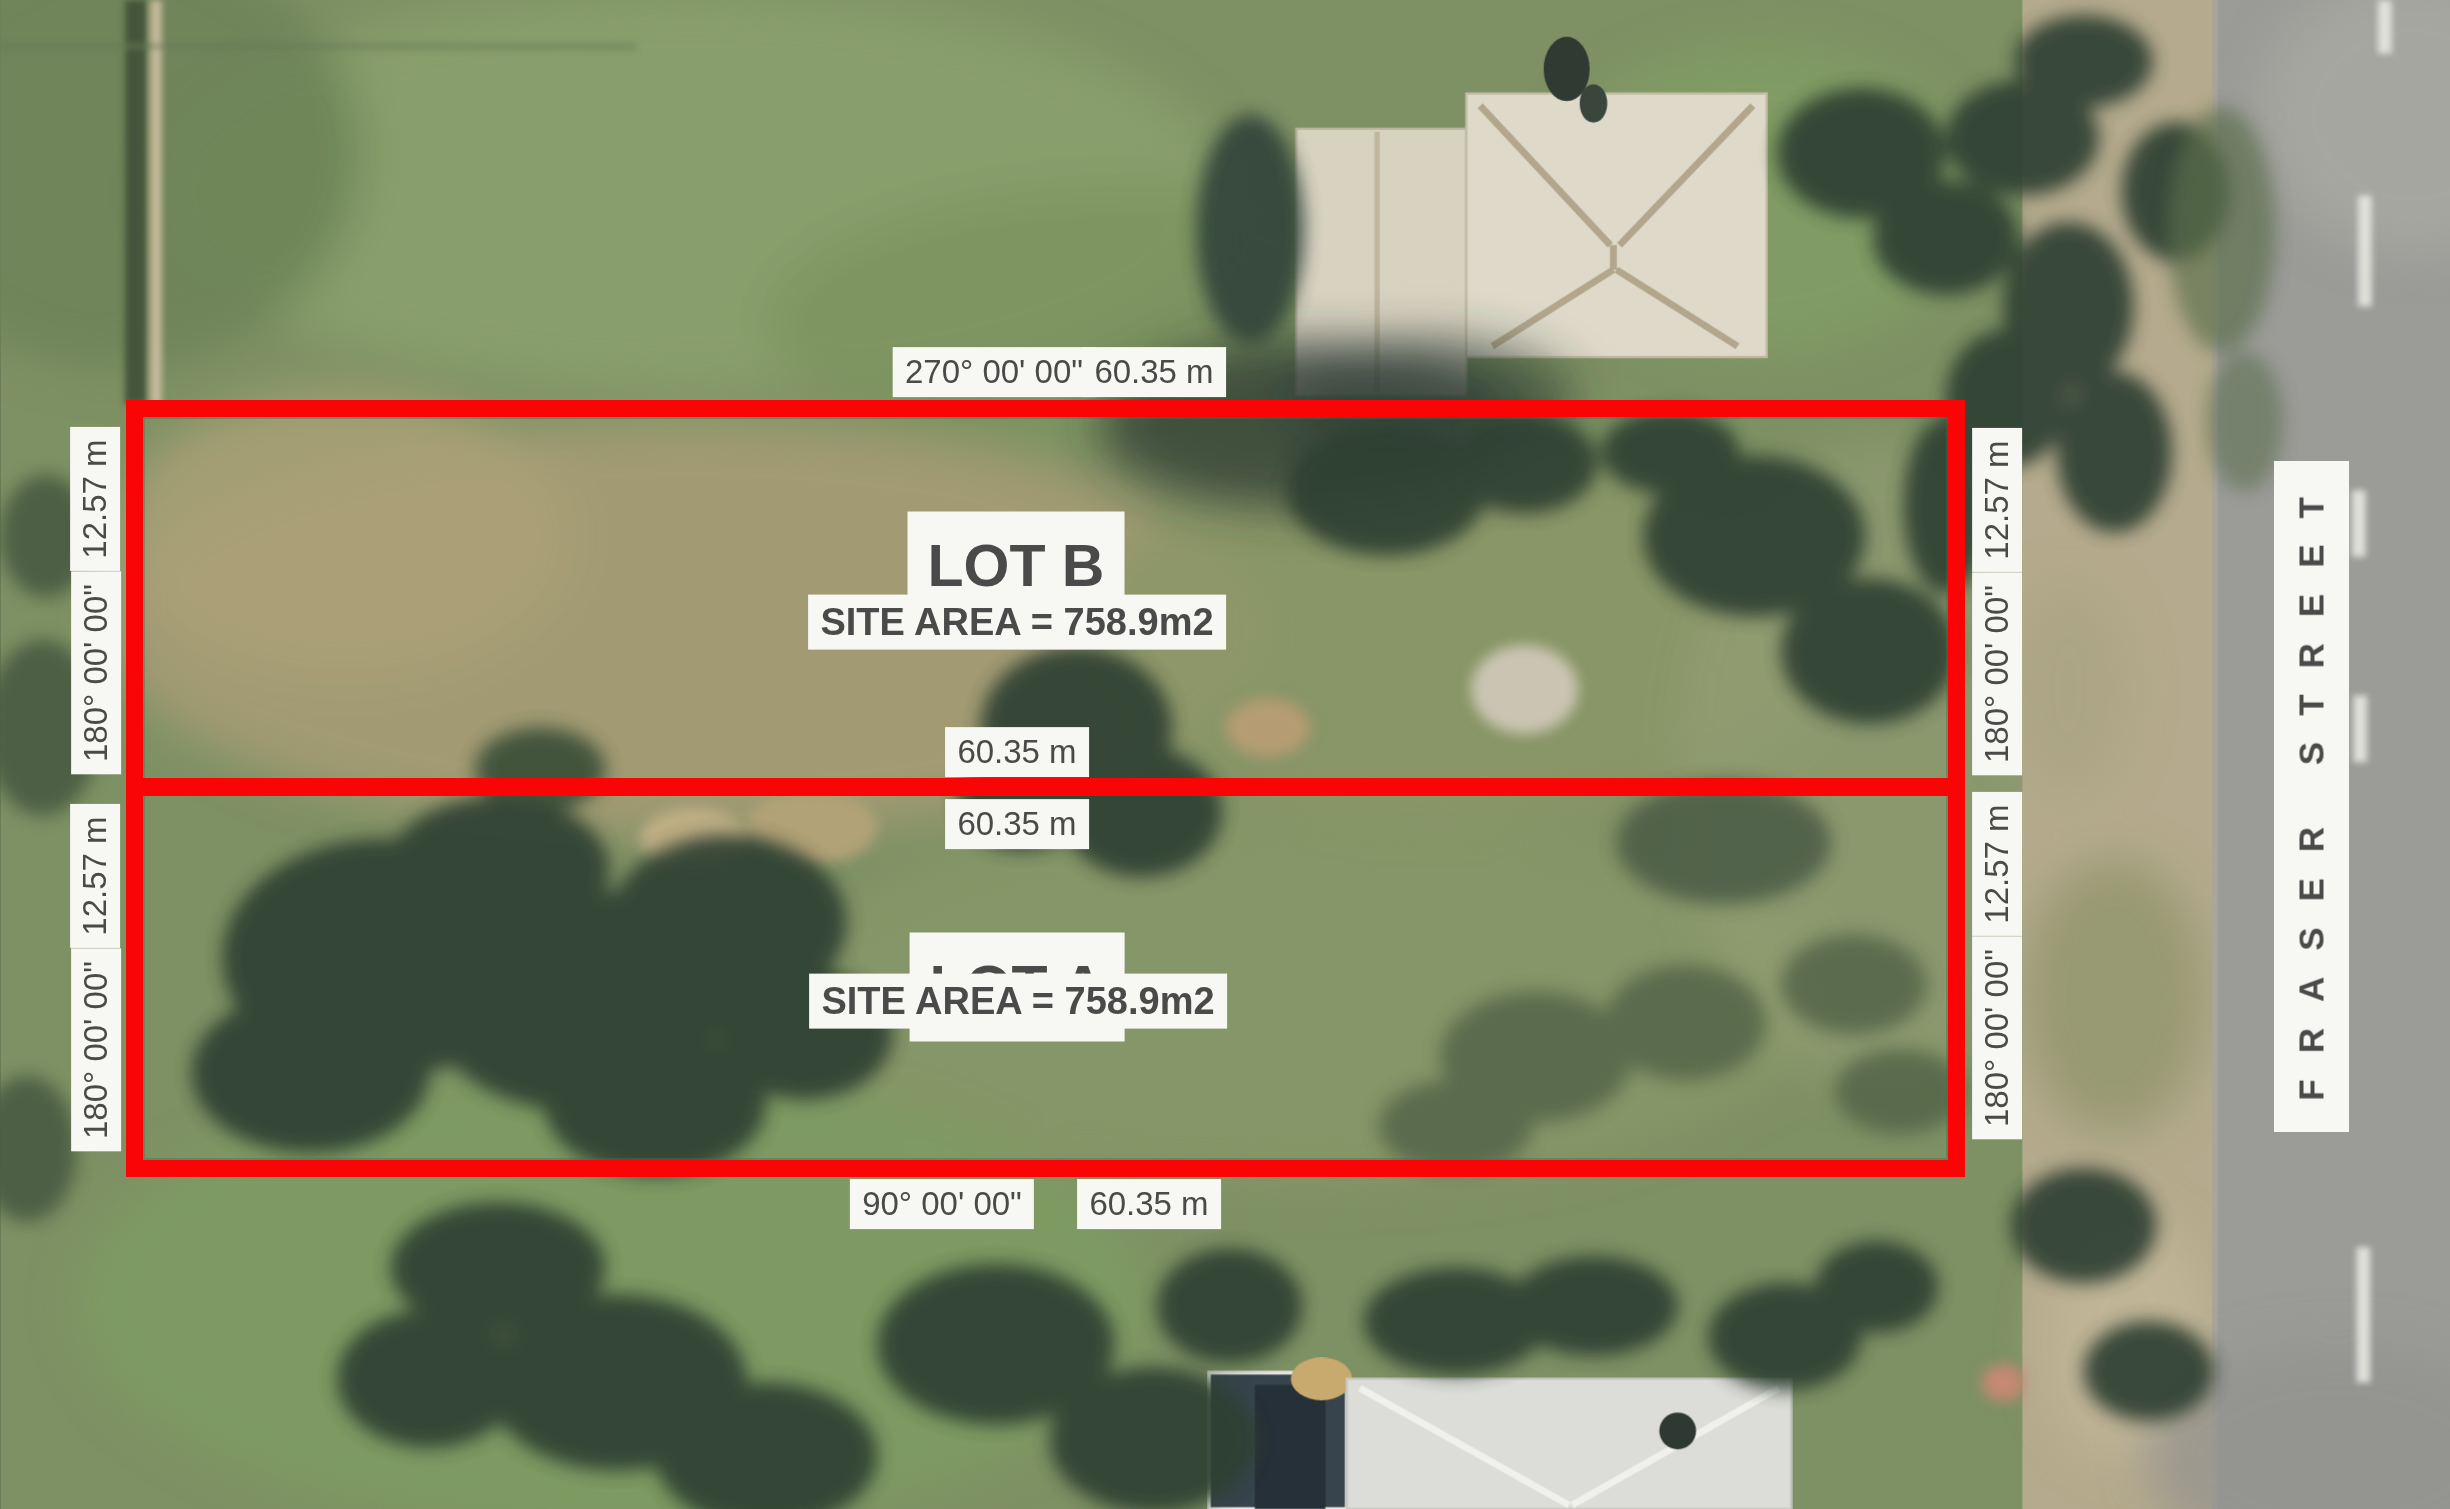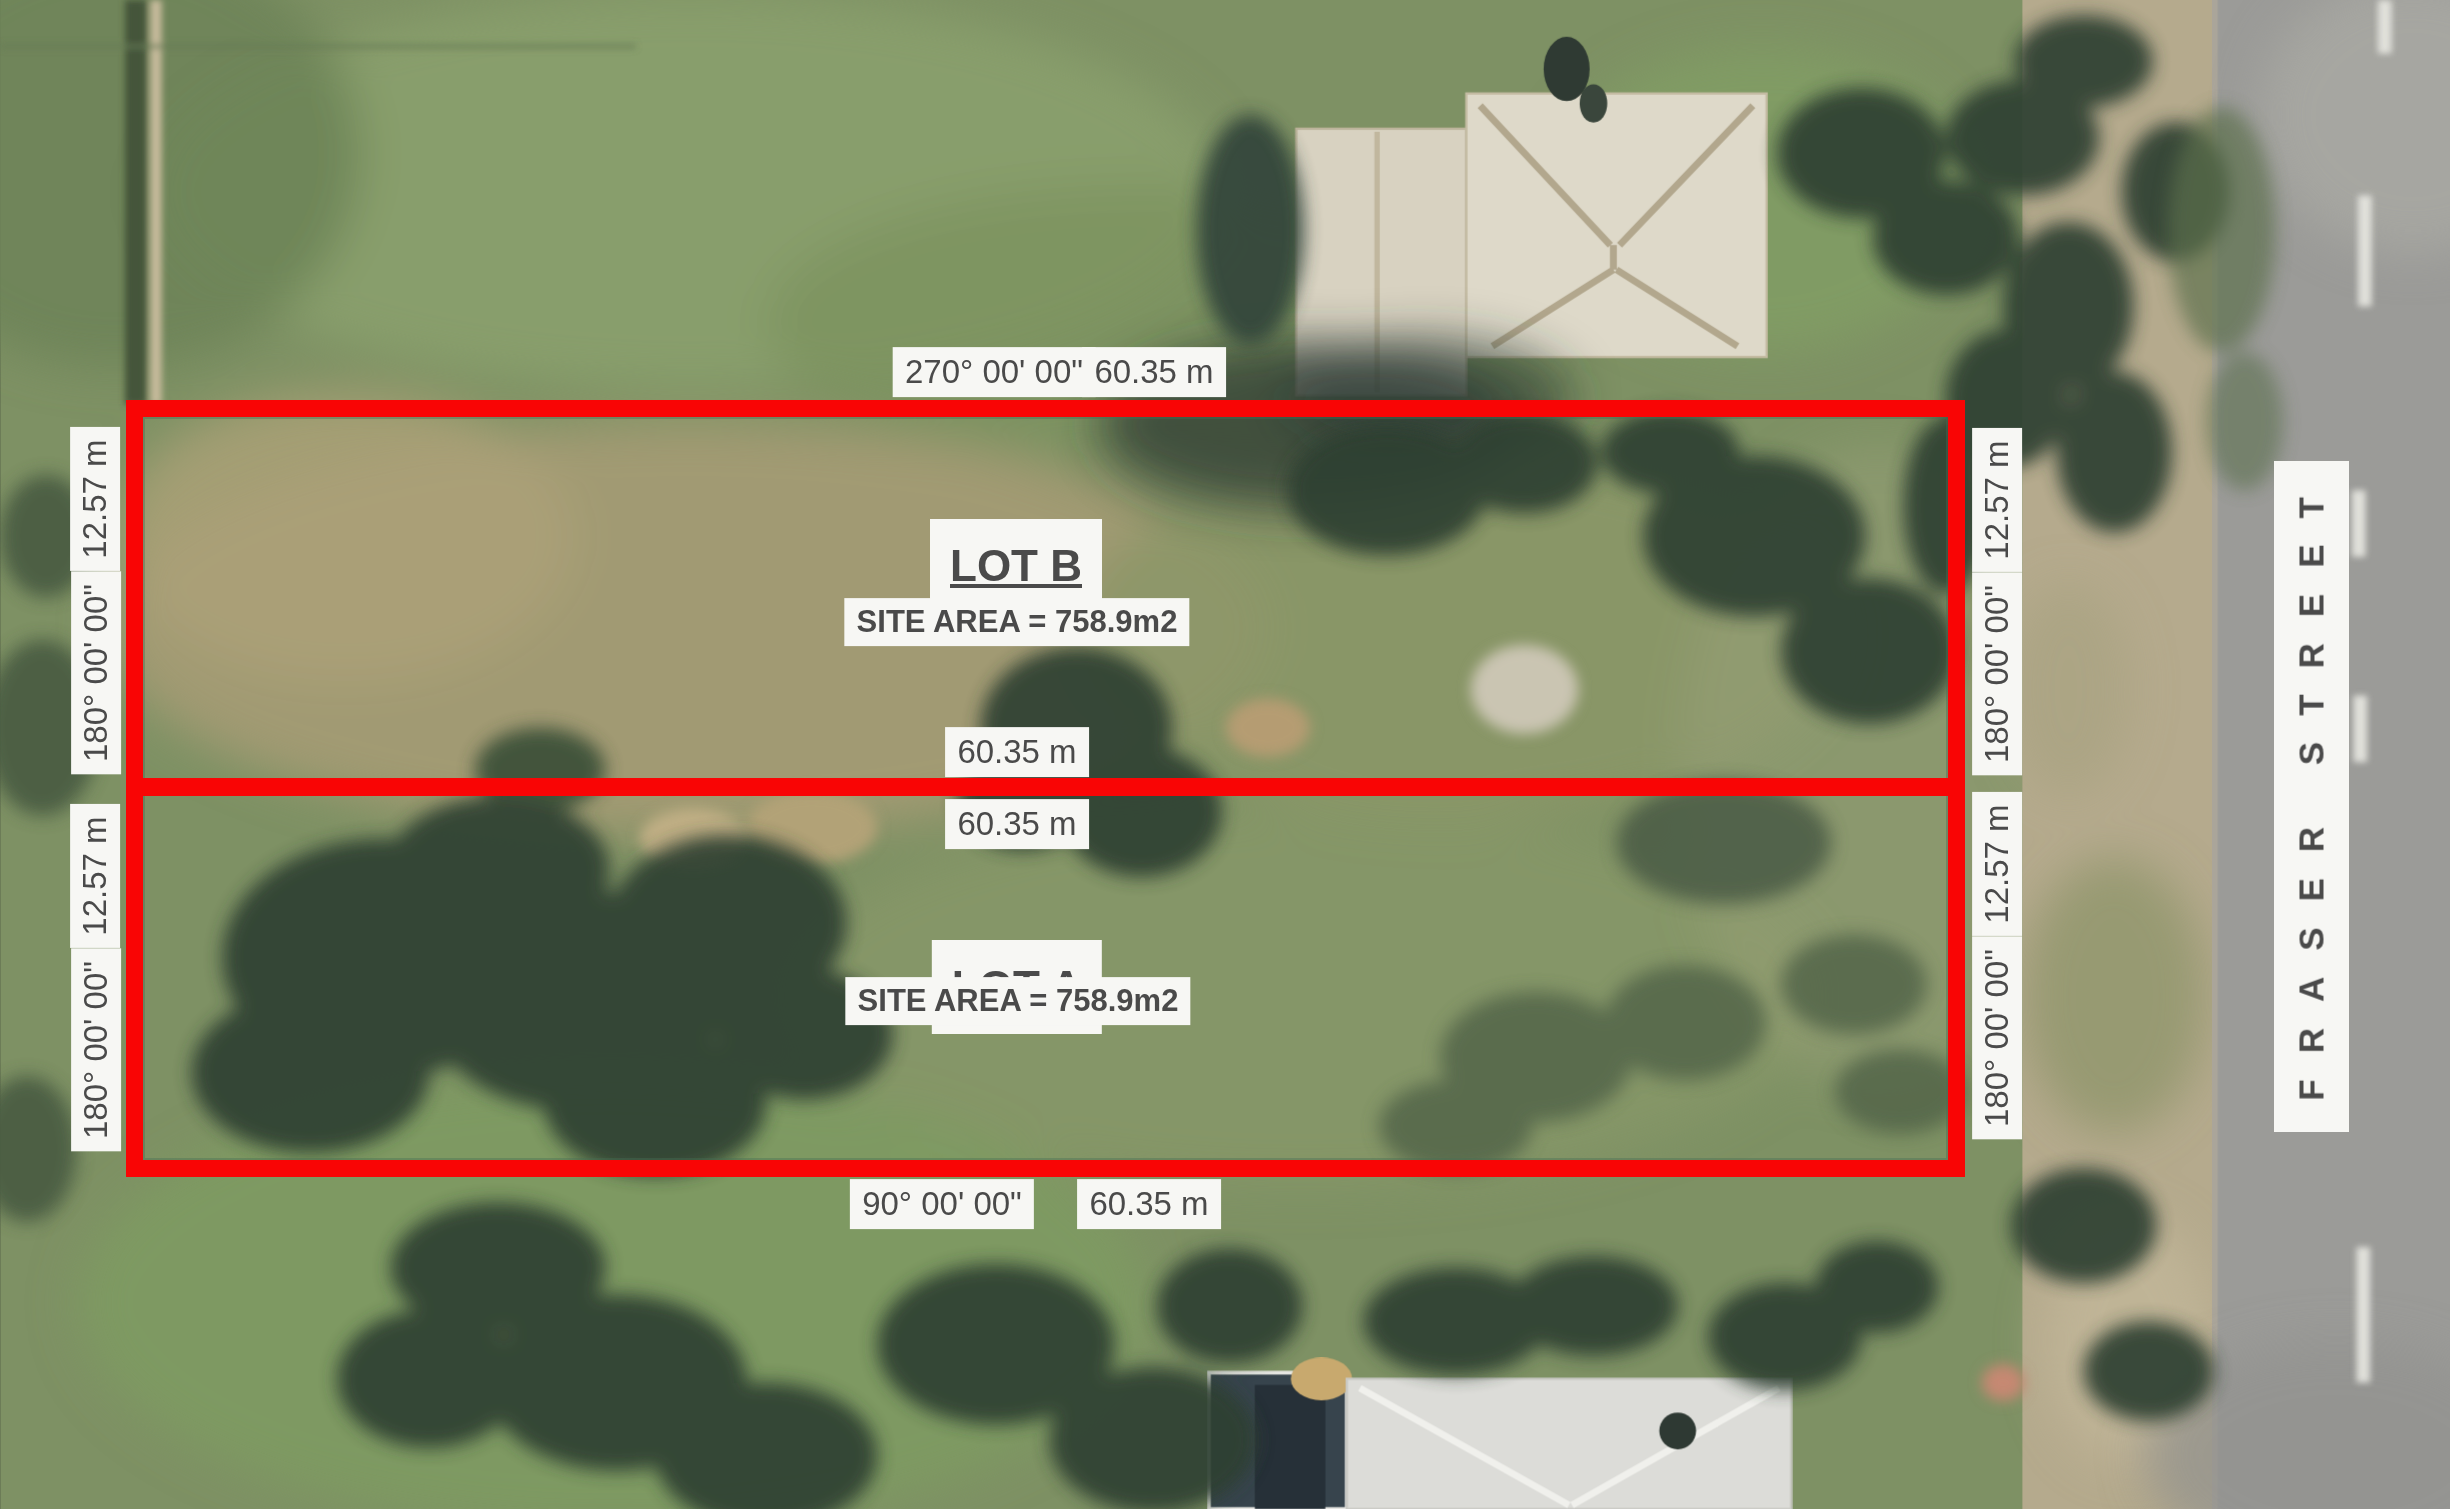--- a/index.html
+++ b/index.html
@@ -8,22 +8,22 @@
          font-family:"Liberation Sans",sans-serif;}
   .bg{position:absolute;left:0;top:0;width:2450px;height:1509px;display:block;}
   .boundary{position:absolute;left:126px;top:400px;width:1839px;height:777px;
             border:17.6px solid var(--red);box-sizing:border-box;}
   .boundary-inner{position:absolute;inset:0;border:2.3px solid rgba(70,110,85,.40);}
   .divider{position:absolute;left:126px;top:778px;width:1839px;height:17.6px;background:var(--red);}
   .tag{position:absolute;background:var(--labelbg);color:var(--labeltx);
        font-size:33px;line-height:1;padding:8.4px 12.3px;white-space:nowrap;
        transform:translate(-50%,-50%);}
   .tag.rot{transform:translate(-50%,-50%) rotate(-90deg);}
-  .lot-title{font-size:44px;font-weight:bold;padding:25px 20px;text-decoration:underline;}
-  .lot-area{font-size:31px;font-weight:bold;padding:8.4px 12.3px;}
+  .lot-title{font-size:59px;font-weight:bold;padding:25px 20px;}
+  .lot-area{font-size:38px;font-weight:bold;padding:8.4px 12.3px;}
   .street-tag{position:absolute;background:var(--labelbg);color:var(--labeltx);
        font-size:35px;font-weight:bold;line-height:1;letter-spacing:26px;
        padding:20px 10.7px 20px 31px;white-space:nowrap;
        transform:translate(-50%,-50%) rotate(-90deg);}
 </style>
 </head>
 <body>
 
 <div class="stage">
 

